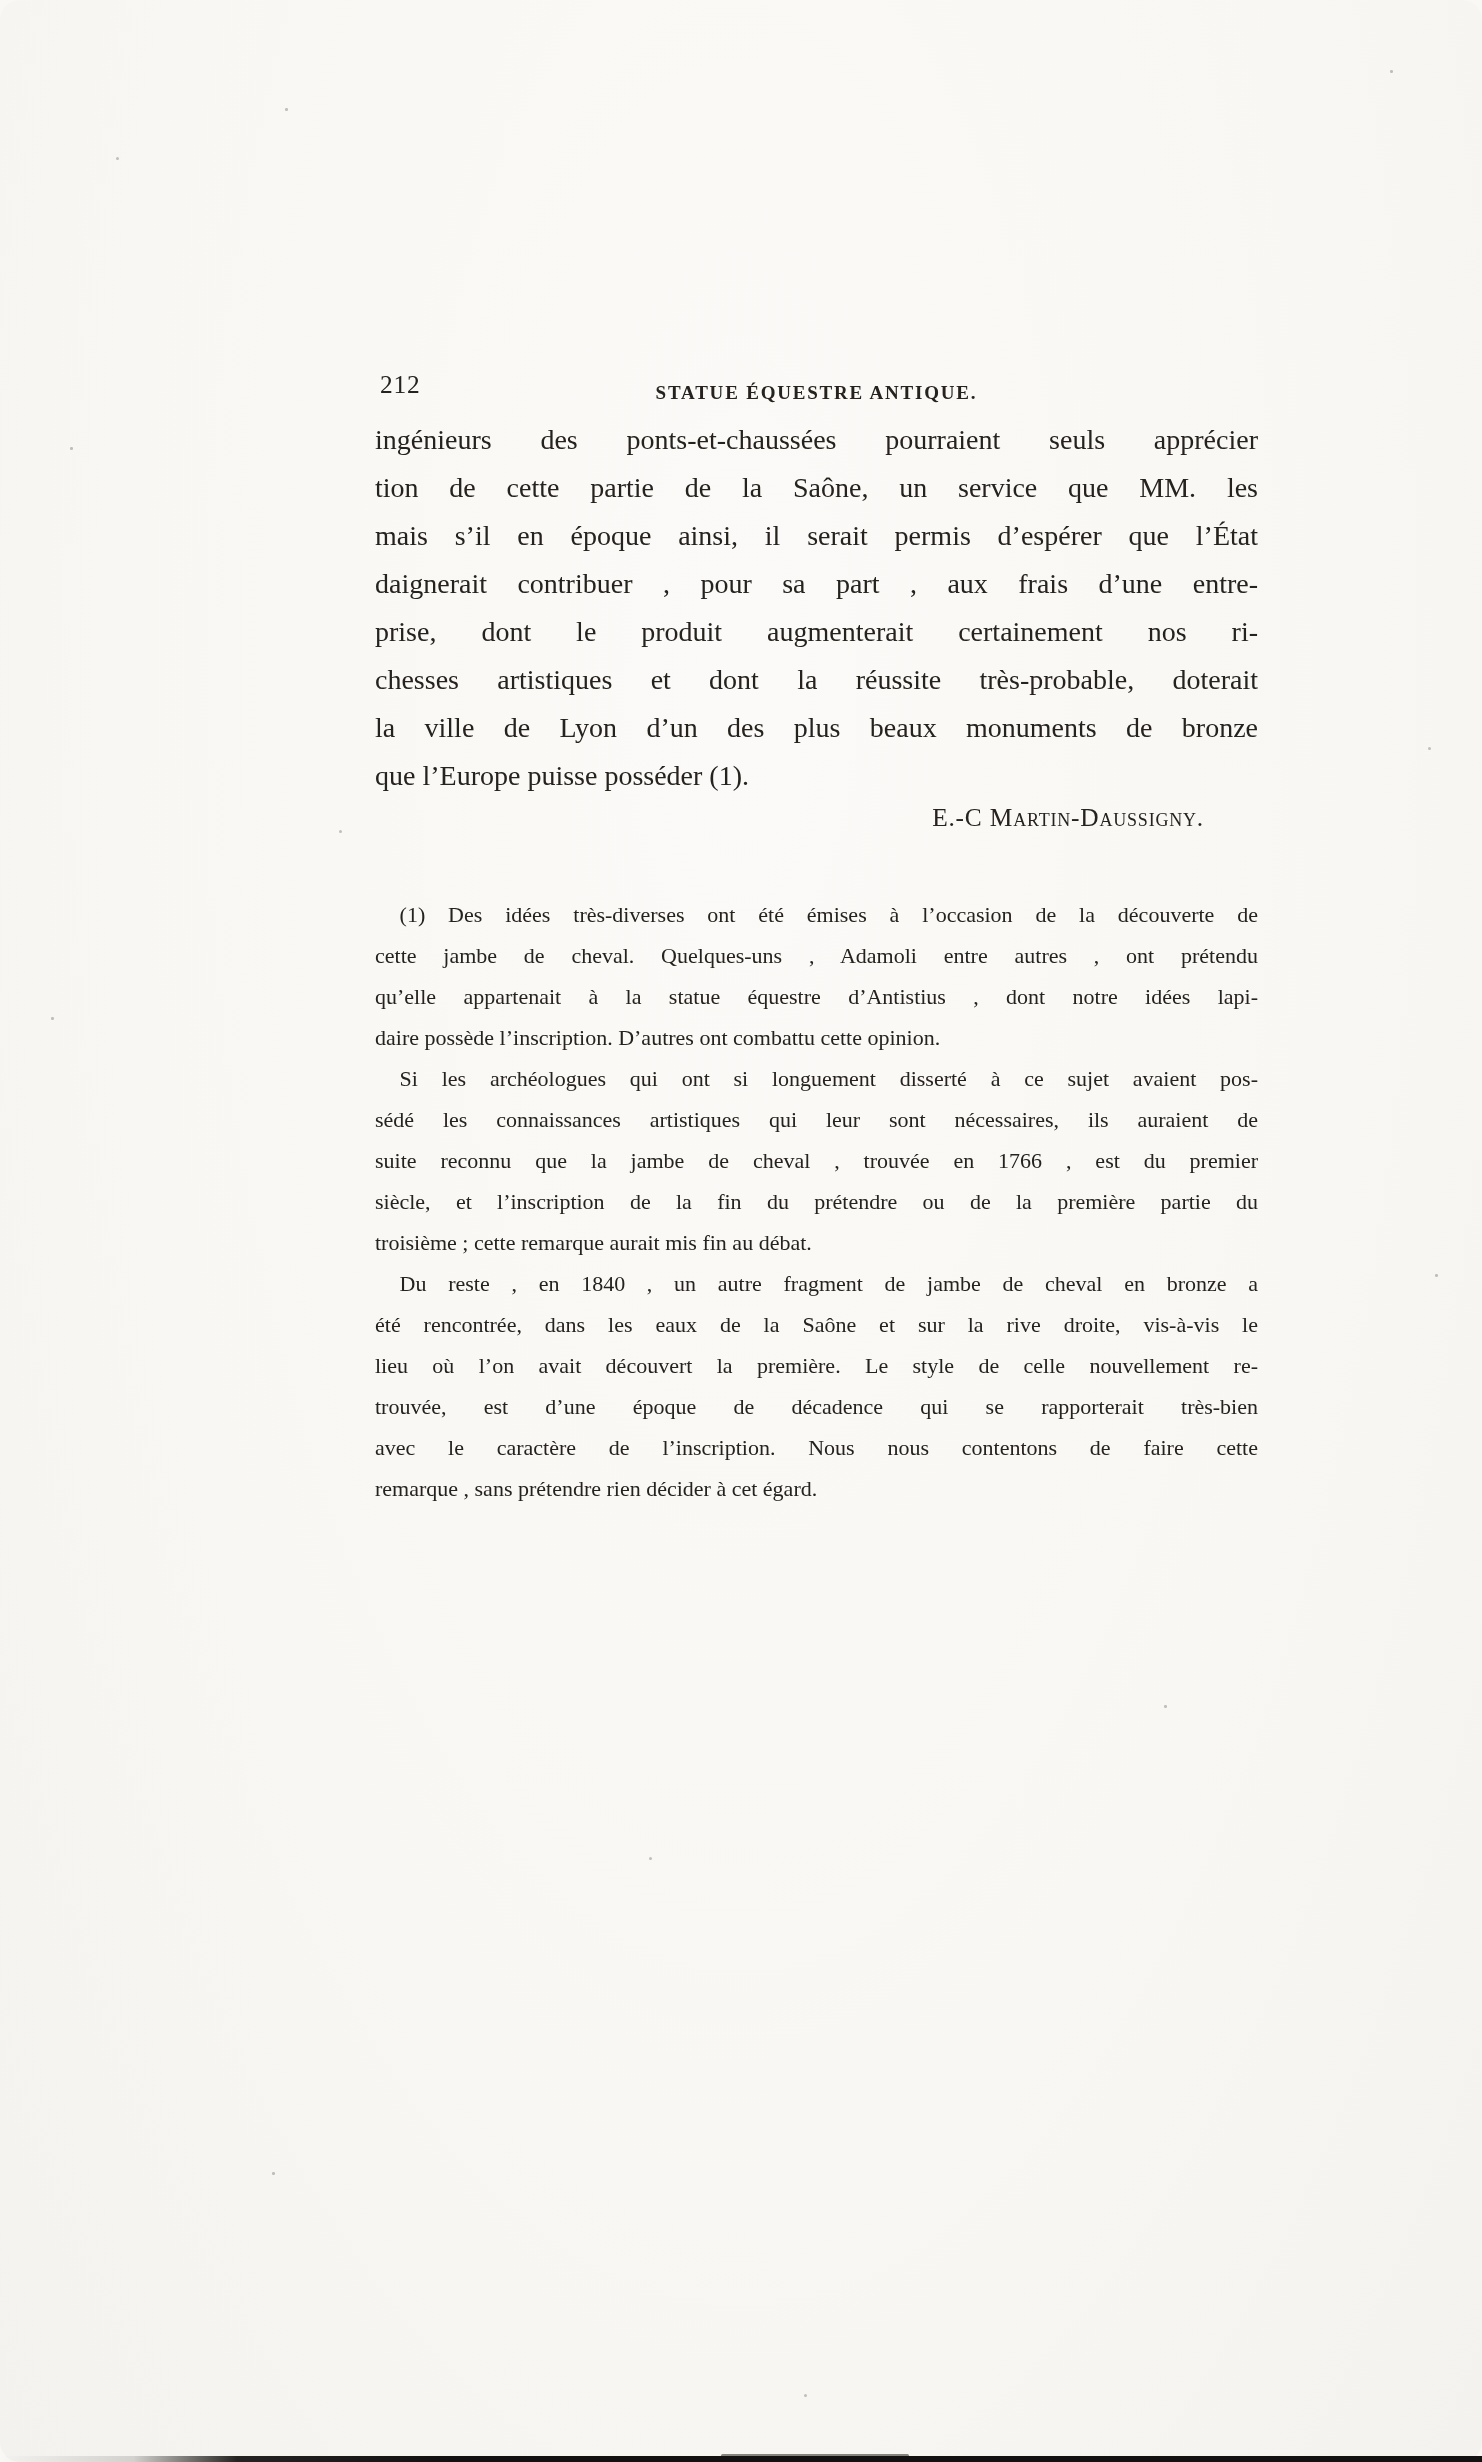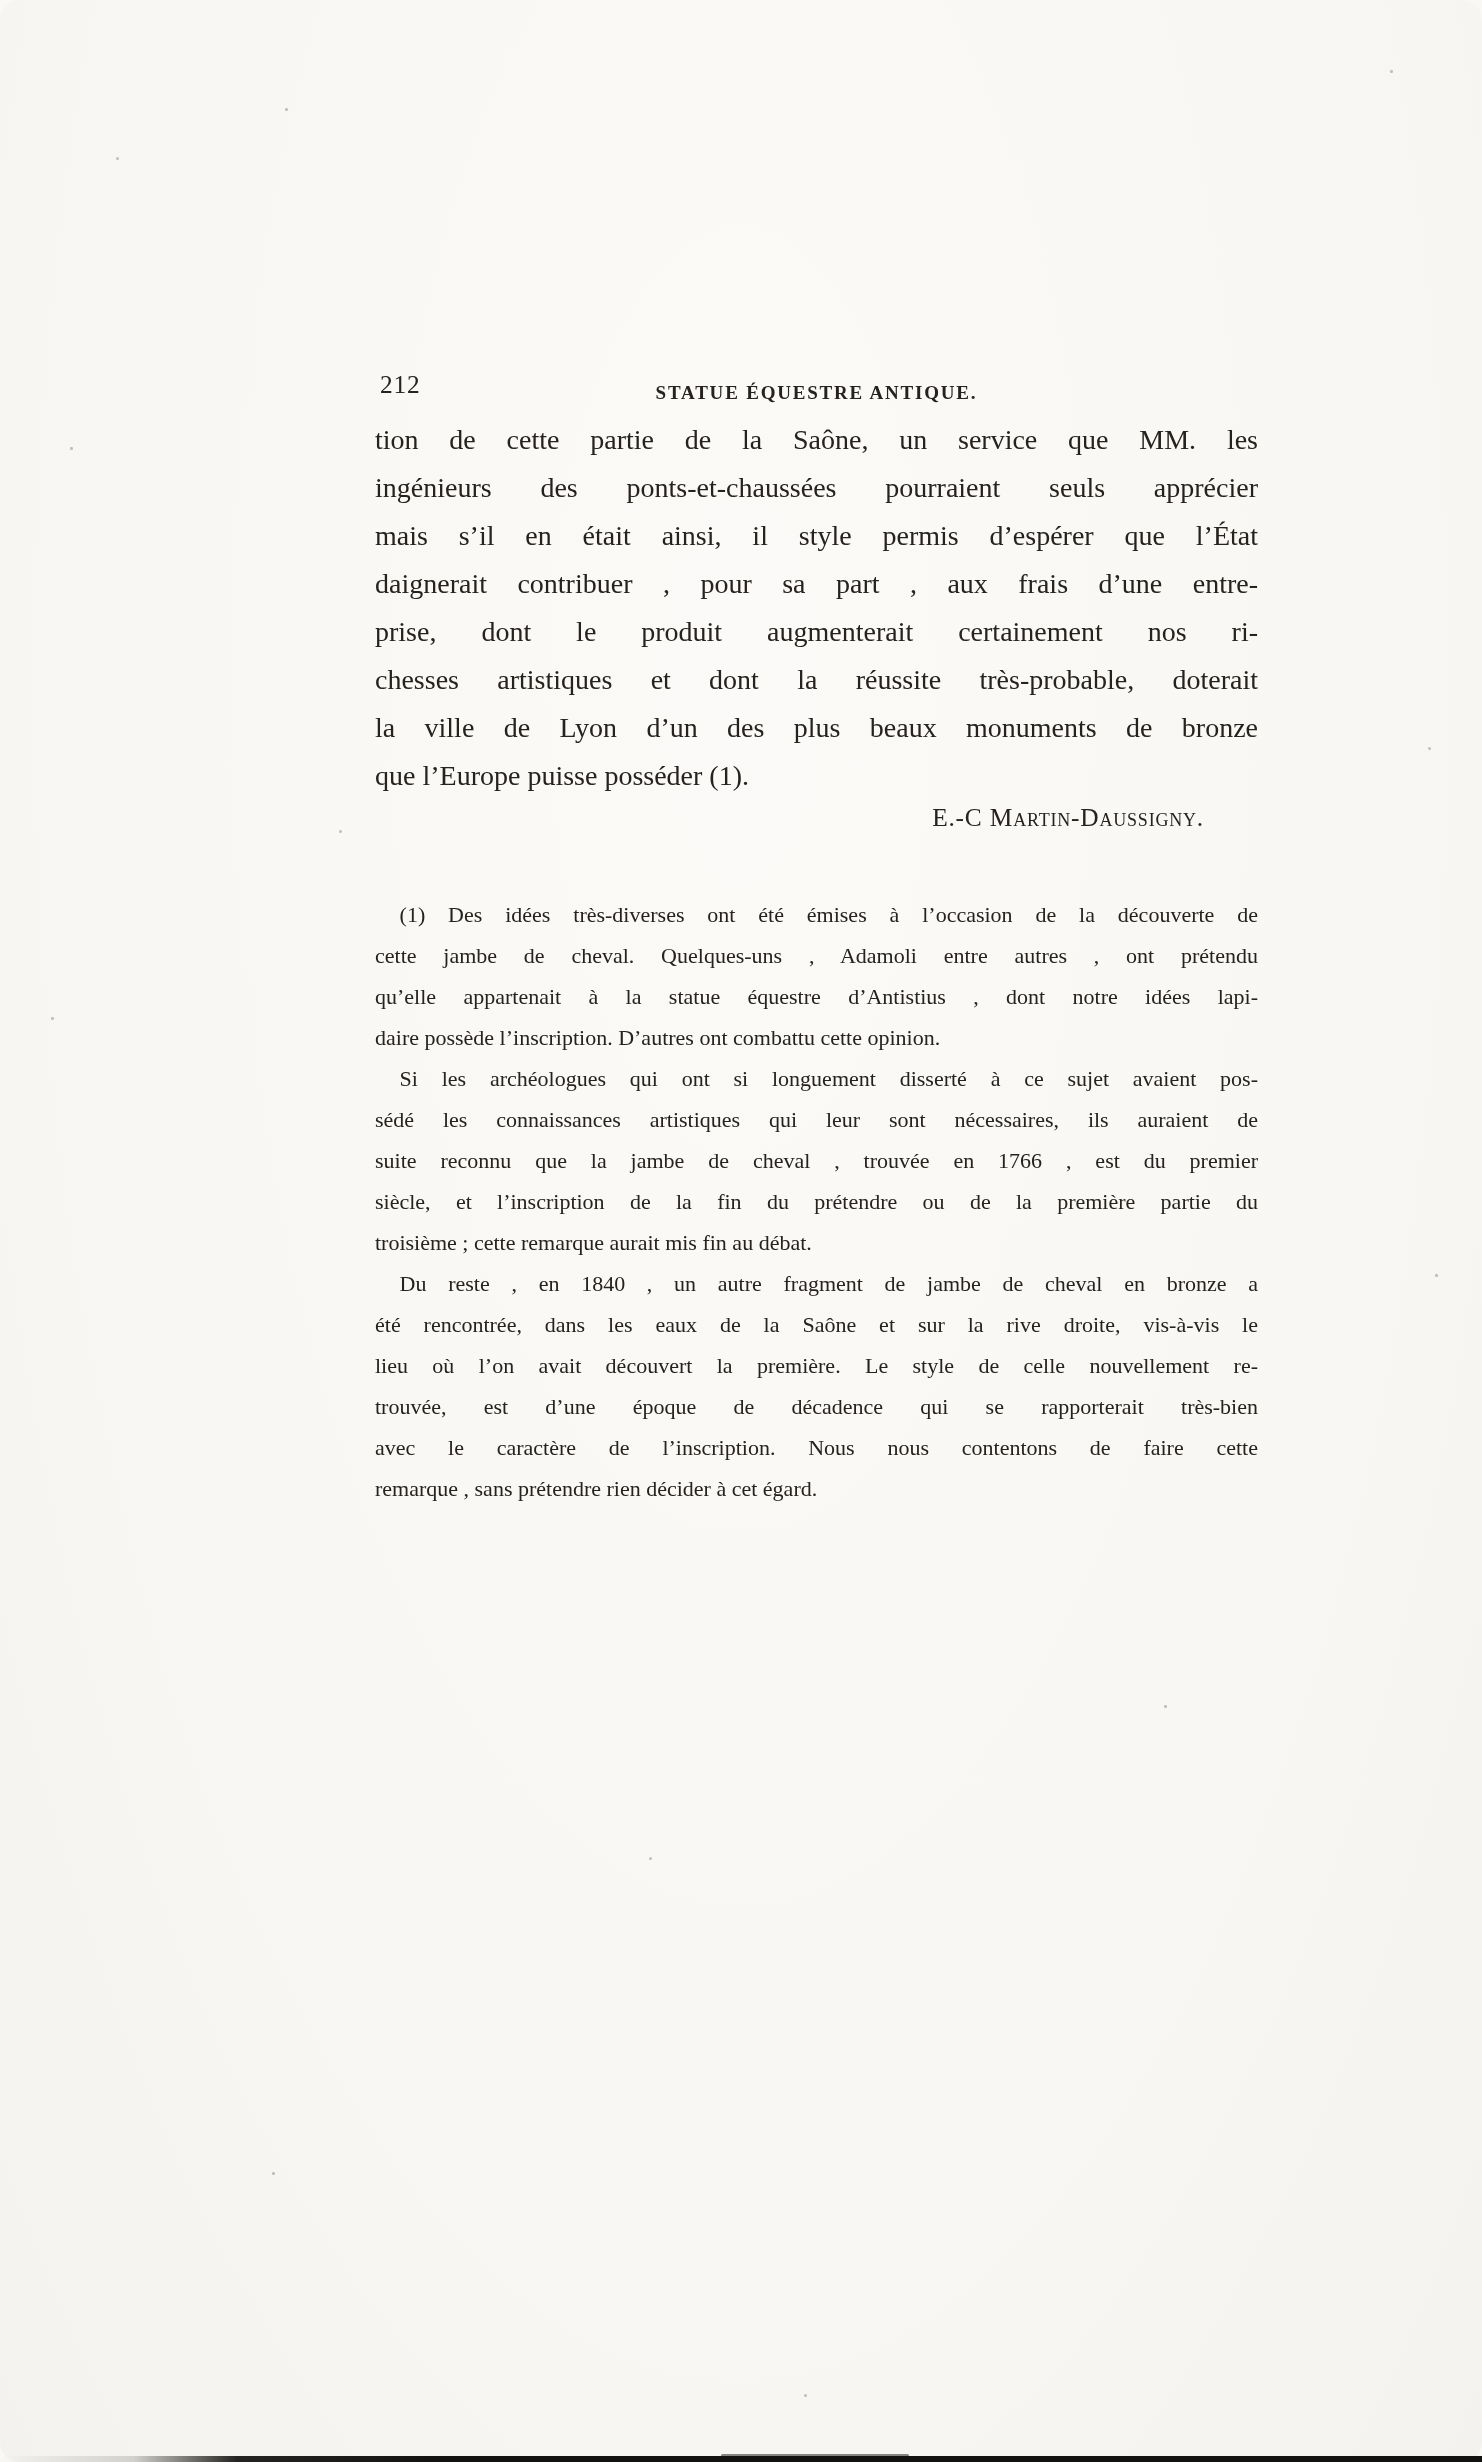--- a/index.html
+++ b/index.html
@@ -124,23 +124,23 @@
 <body>
 
 <div class="page">
 
   <div class="running-head">
     <span class="folio">212</span>
     <span class="head-title">STATUE ÉQUESTRE ANTIQUE.</span>
   </div>
 
   <div class="body-block">
+      <div class="text-line">ingénieurs des ponts-et-chaussées pourraient seuls apprécier</div>
       <div class="text-line first-line">tion de cette partie de la Saône, un service que MM. les</div>
-      <div class="text-line">ingénieurs des ponts-et-chaussées pourraient seuls apprécier</div>
-      <div class="text-line">mais s’il en était ainsi, il style permis d’espérer que l’État</div>
+      <div class="text-line">mais s’il en époque ainsi, il serait permis d’espérer que l’État</div>
       <div class="text-line">daignerait contribuer , pour sa part , aux frais d’une entre-</div>
       <div class="text-line">prise, dont le produit augmenterait certainement nos ri-</div>
       <div class="text-line">chesses artistiques et dont la réussite très-probable, doterait</div>
       <div class="text-line">la ville de Lyon d’un des plus beaux monuments de bronze</div>
       <div class="text-line last-line">que l’Europe puisse posséder (1).</div>
     </div>
 
   <div class="signature">
     <span class="sig-text">E.-C Martin-Daussigny.</span>
   </div>

